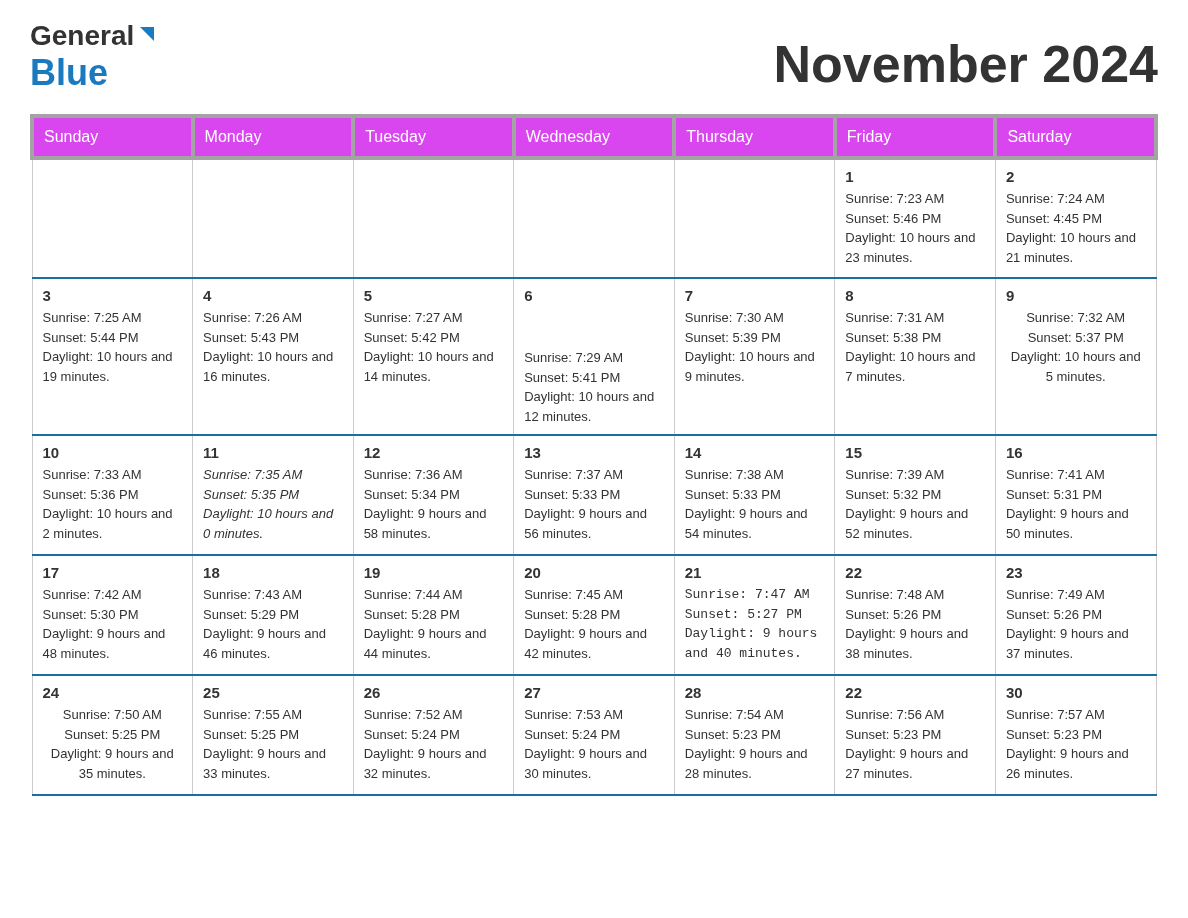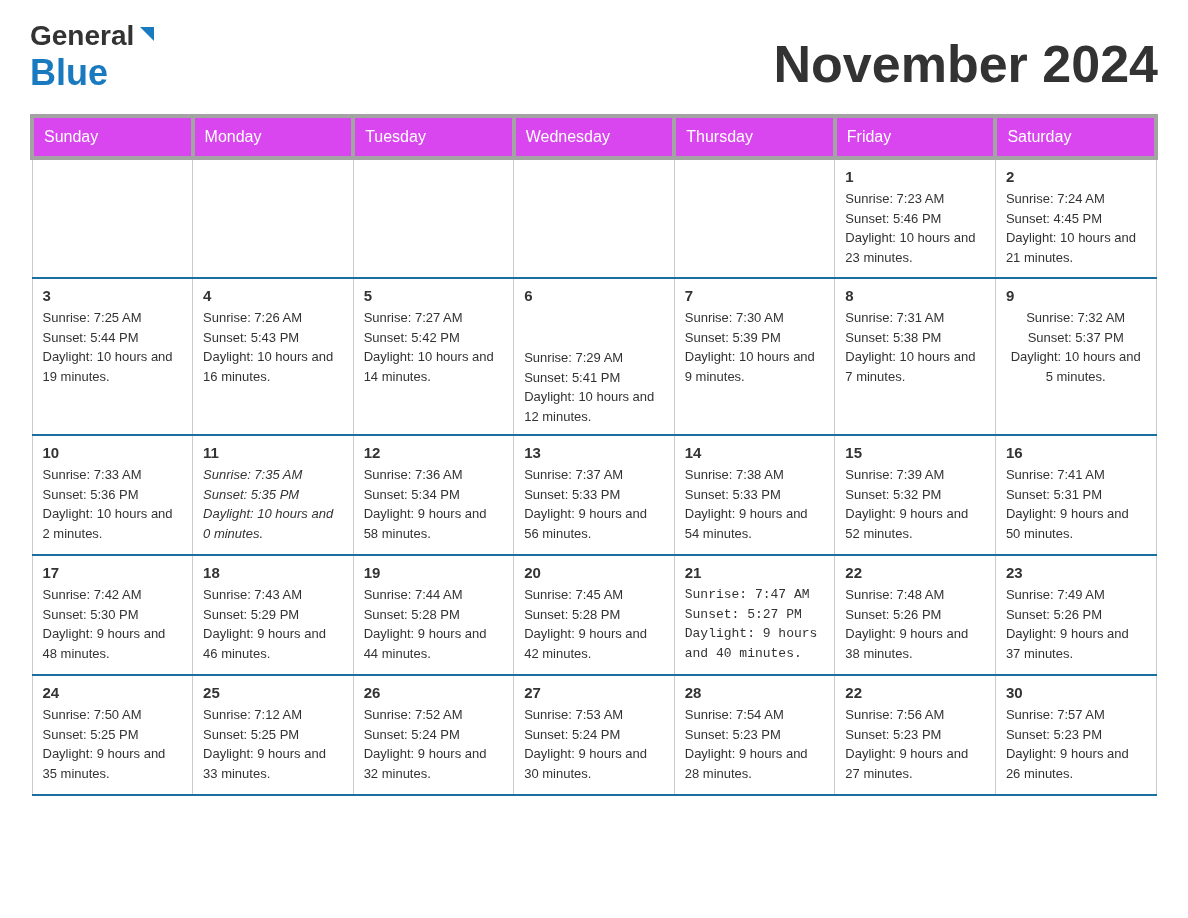--- a/index.html
+++ b/index.html
@@ -271,27 +271,27 @@
         <td>
           <span class="day-number">23</span>
           <div class="day-info" style="white-space: pre-line;">Sunrise: 7:49 AM
 Sunset: 5:26 PM
 Daylight: 9 hours and 37 minutes.</div>
         </td>
       </tr>
       <tr>
         <td>
           <span class="day-number">24</span>
-          <div class="day-info" style="white-space: pre-line;">Sunrise: 7:50 AM
+          <div class="day-info" style="white-space: pre-line; text-align: center;">Sunrise: 7:50 AM
 Sunset: 5:25 PM
 Daylight: 9 hours and 35 minutes.</div>
         </td>
         <td>
           <span class="day-number">25</span>
-          <div class="day-info" style="white-space: pre-line;">Sunrise: 7:12 AM
+          <div class="day-info" style="white-space: pre-line;">Sunrise: 7:55 AM
 Sunset: 5:25 PM
 Daylight: 9 hours and 33 minutes.</div>
         </td>
         <td>
           <span class="day-number">26</span>
           <div class="day-info" style="white-space: pre-line;">Sunrise: 7:52 AM
 Sunset: 5:24 PM
 Daylight: 9 hours and 32 minutes.</div>
         </td>
         <td>

